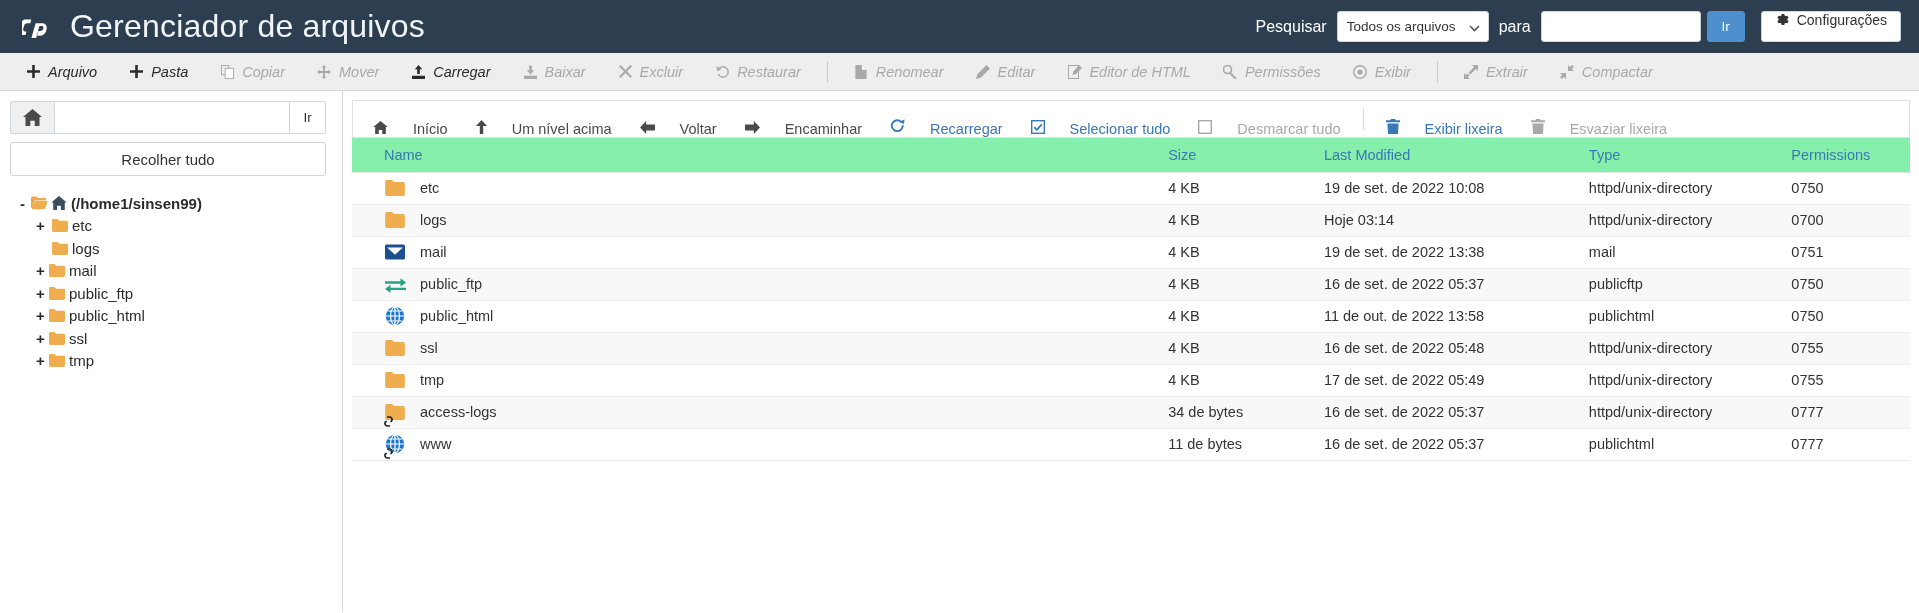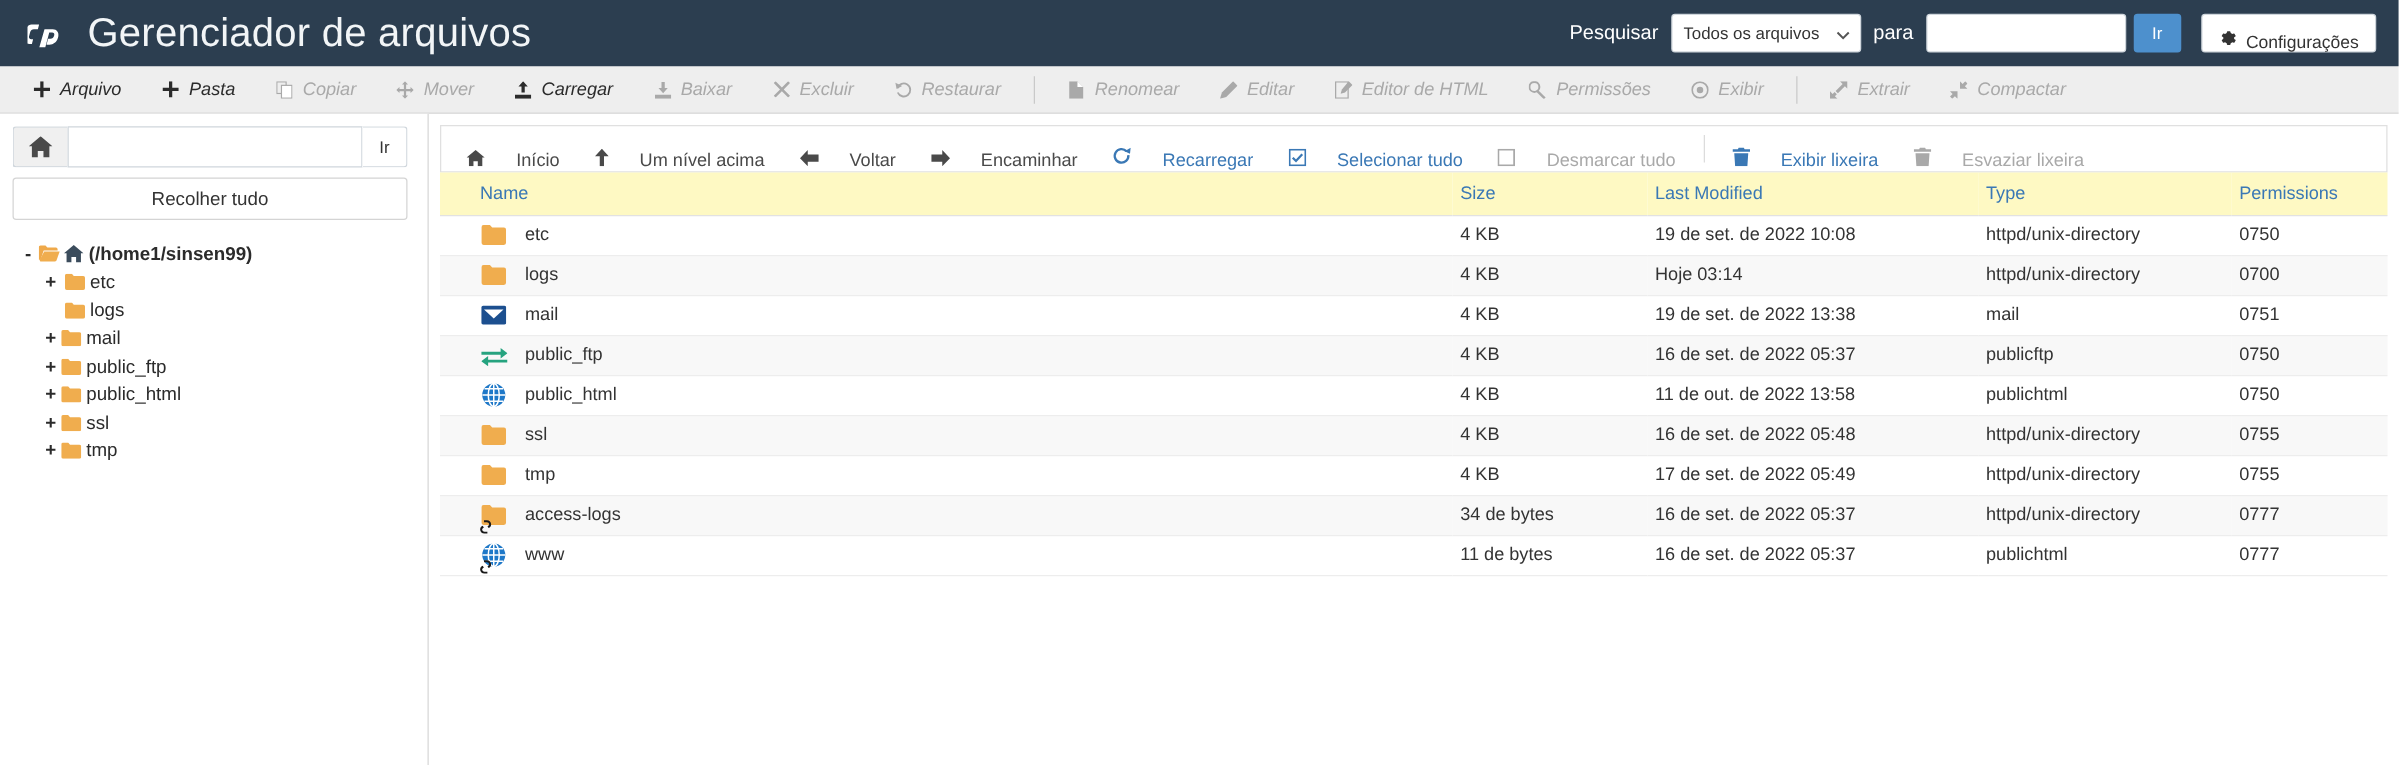--- a/index.html
+++ b/index.html
@@ -48,21 +48,21 @@
   .btn-go {
     height:31px; min-width:38px; margin-left:6px; padding:0 12px;
     background:#4d90cd; border:1px solid #4d90cd; border-radius:3px;
     color:#fff; font-size:13.5px; font-family:"Liberation Sans", sans-serif;
     cursor:pointer; line-height:29px;
   }
   .btn-settings {
     height:31px; margin-left:16px; padding:0 13px;
     background:#fff; border:1px solid #cfd6dc; border-radius:3px;
     color:#333; font-size:14px; font-family:"Liberation Sans", sans-serif;
-    cursor:pointer; display:inline-flex; align-items:flex-end; gap:7px;
+    cursor:pointer; display:inline-flex; align-items:flex-start; gap:7px;
     white-space:nowrap;
   }
 
   
   .toolbar {
     height:38px; background:#eeeeee; border-bottom:1px solid #d8d8d8;
     display:flex; align-items:center; padding-left:10px; gap:0;font-style:italic;
   }
   .tool {
     display:inline-flex; align-items:center; gap:7px;
@@ -132,21 +132,21 @@
     white-space:nowrap; cursor:pointer;
   }
   .nav-item.blue { color:#3a78b5; }
   .nav-item.gray { color:#a9a9a9; cursor:default; }
   .nav-item.dark { color:#4a4a4a; }
   .nav-sep { width:1px; height:22px; background:#dcdcdc; margin:0 8px; }
 
   
   .ftable { width:100%; border-collapse:collapse; table-layout:fixed; }
   .ftable thead th {
-    background:#fef9c3; border-bottom:1px solid #e2e2e2;
+    background:#86efac; border-bottom:1px solid #e2e2e2;
     color:#3a78b5; font-weight:normal; font-size:14.5px;
     text-align:left; height:34px; padding:0 6px; cursor:pointer;
   }
   .ftable tbody td {
     height:32px; padding:0 6px; font-size:14.5px; color:#333;
     border-bottom:1px solid #ededed; vertical-align:middle;
   }
   .ftable tbody tr.odd td { background:#ffffff; }
   .ftable tbody tr.even td { background:#f8f8f8; }
   .name-cell { display:flex; align-items:center; gap:14px; }

